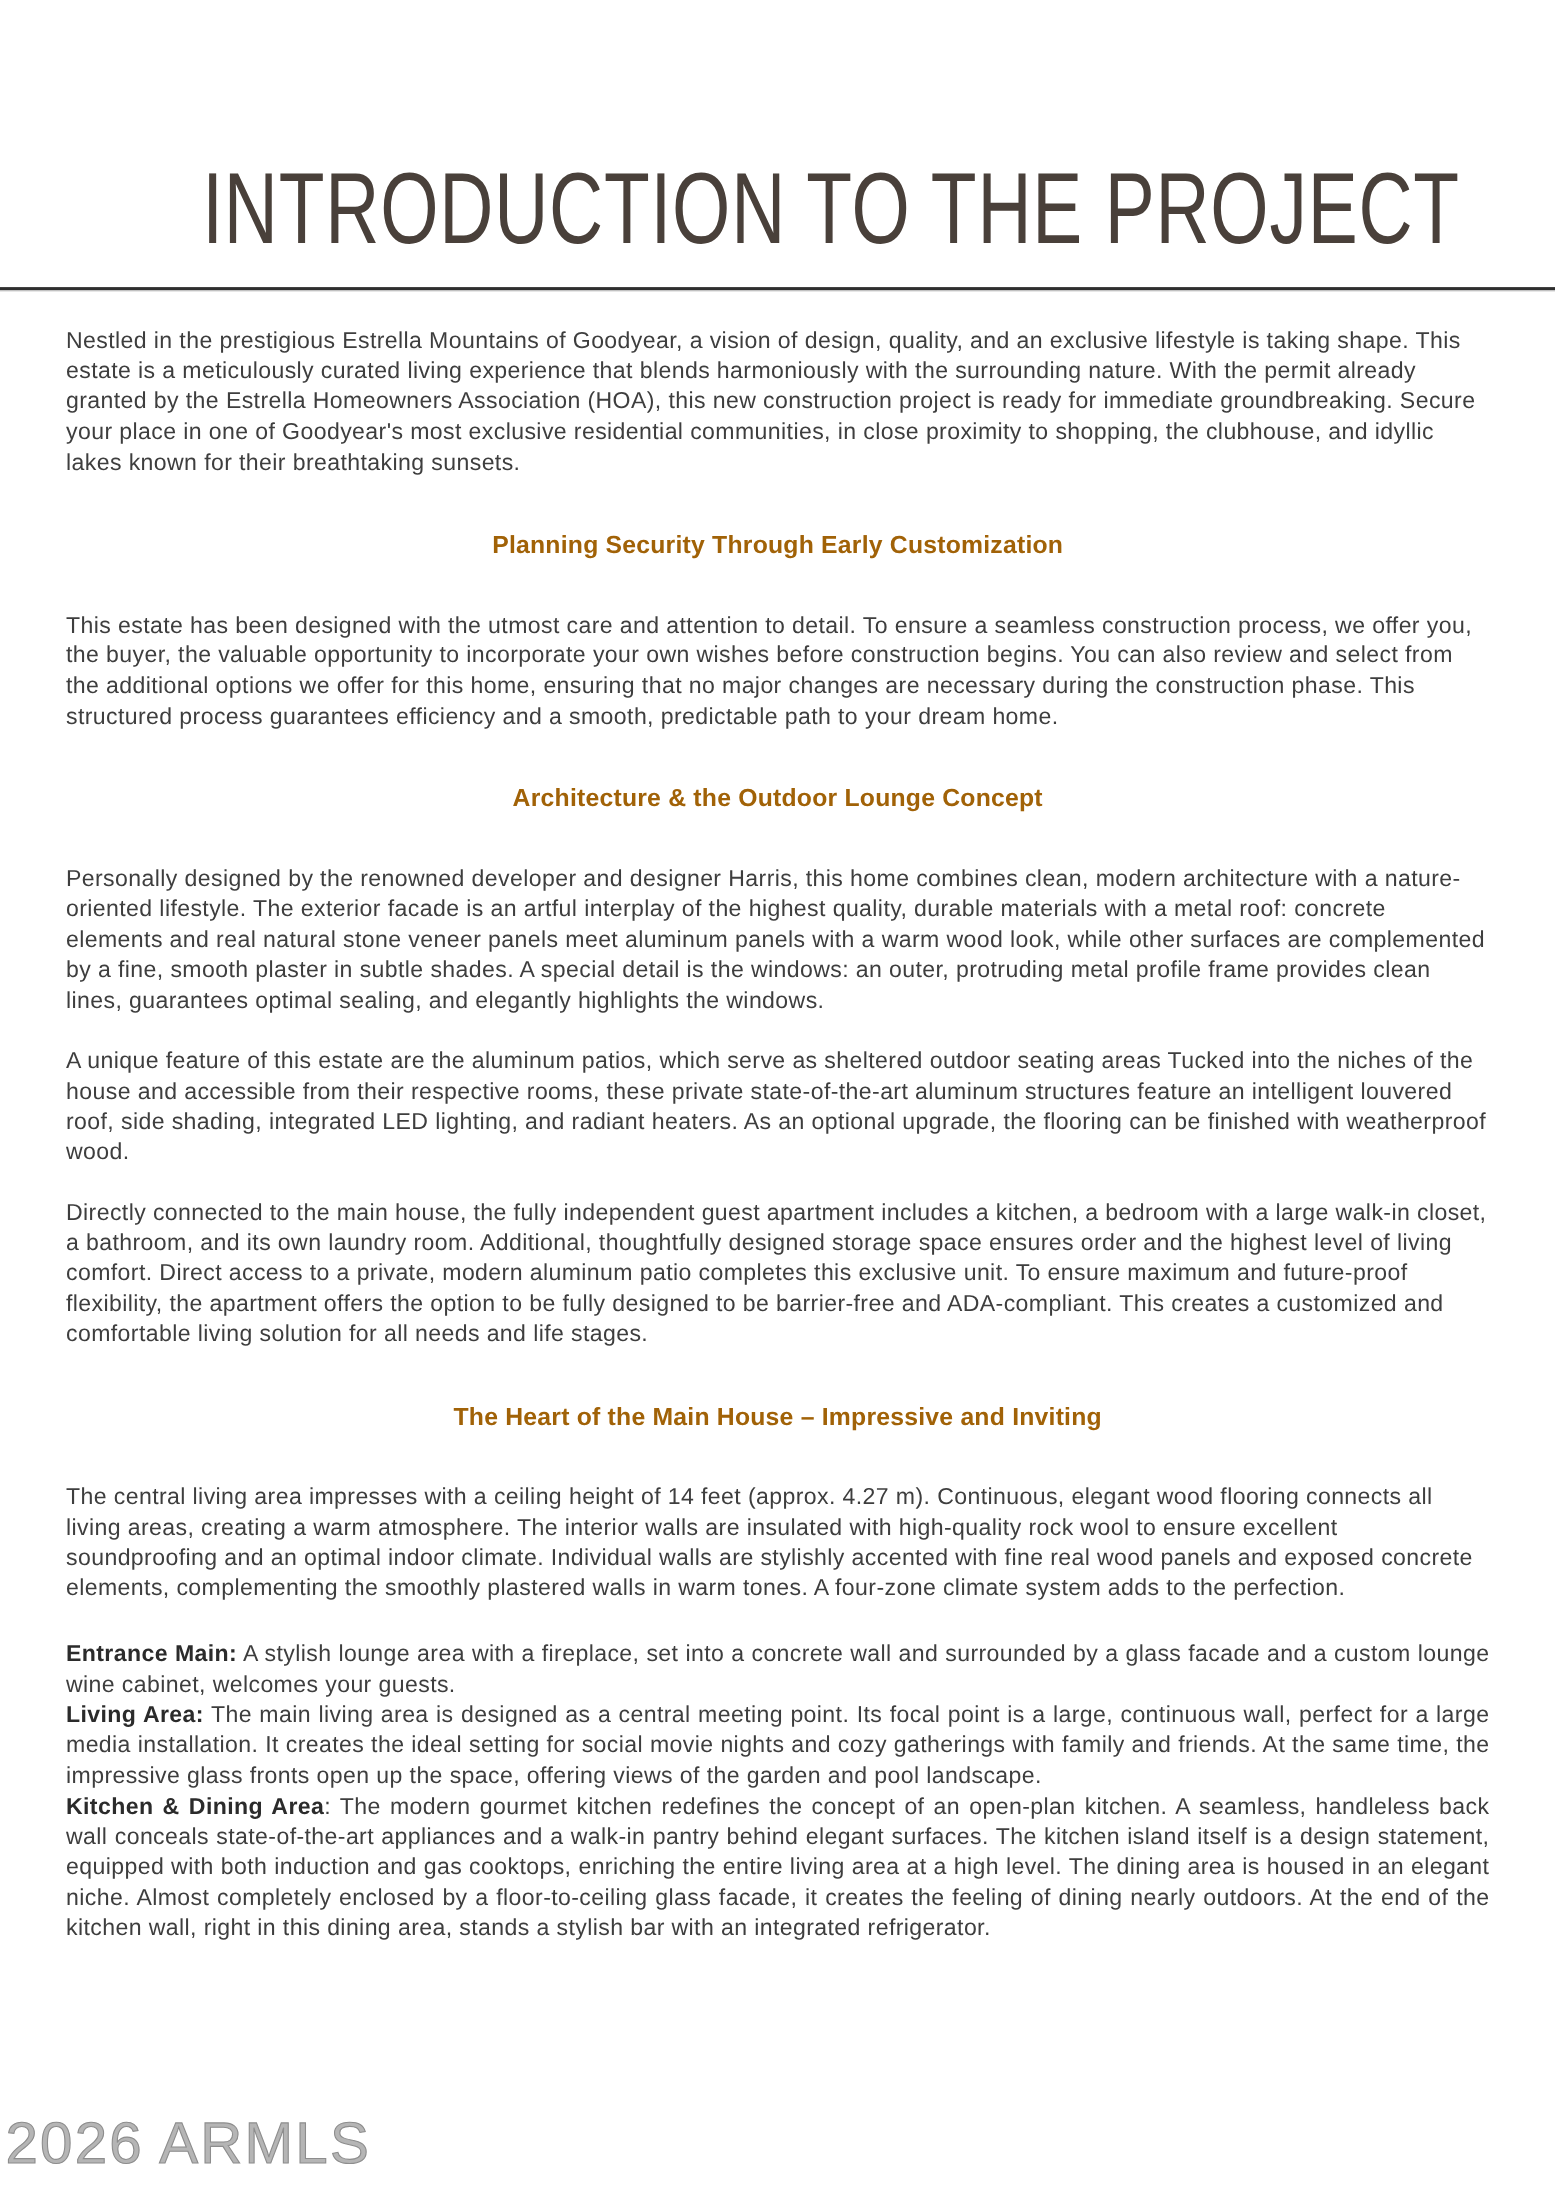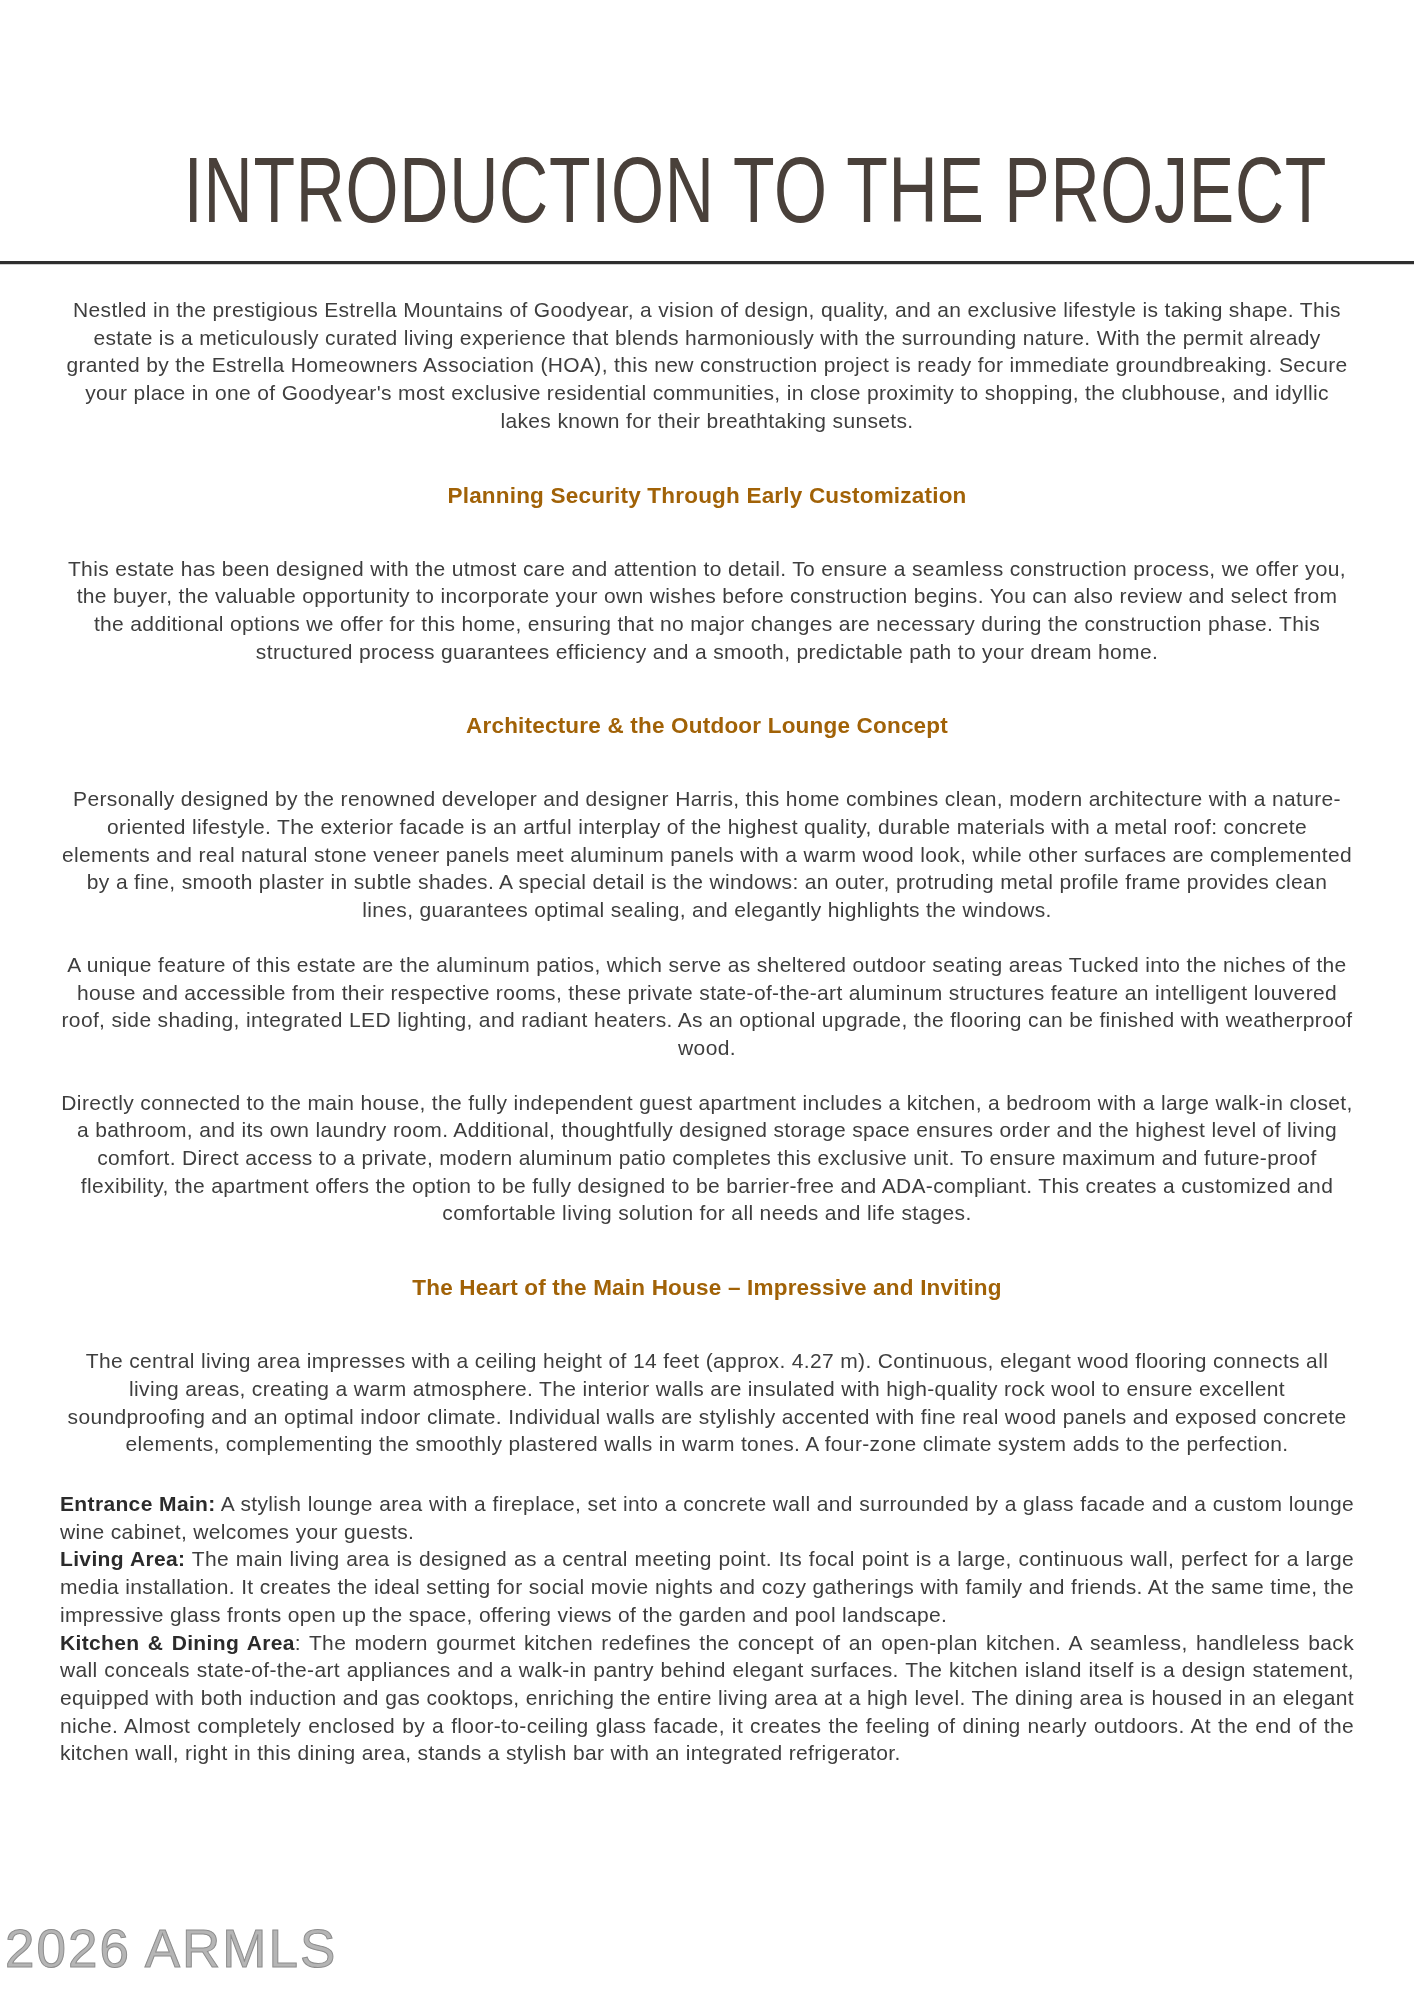--- a/index.html
+++ b/index.html
@@ -33,21 +33,20 @@
   }
   .content {
     width: 1294px;
     margin: 0 auto;
     font-size: 21px;
     line-height: 27.7px;
     letter-spacing: 0.35px;
   }
   p { margin: 0; }
   p.center {
-    text-align: center;
     margin: 27px 0;
   }
   .content > p.center:first-child { margin-top: 31px; }
   h2 {
     font-size: 22.5px;
     line-height: 30px;
     font-weight: 700;
     color: #a16207;
     text-align: center;
     margin: 46px 0 44px 0;

